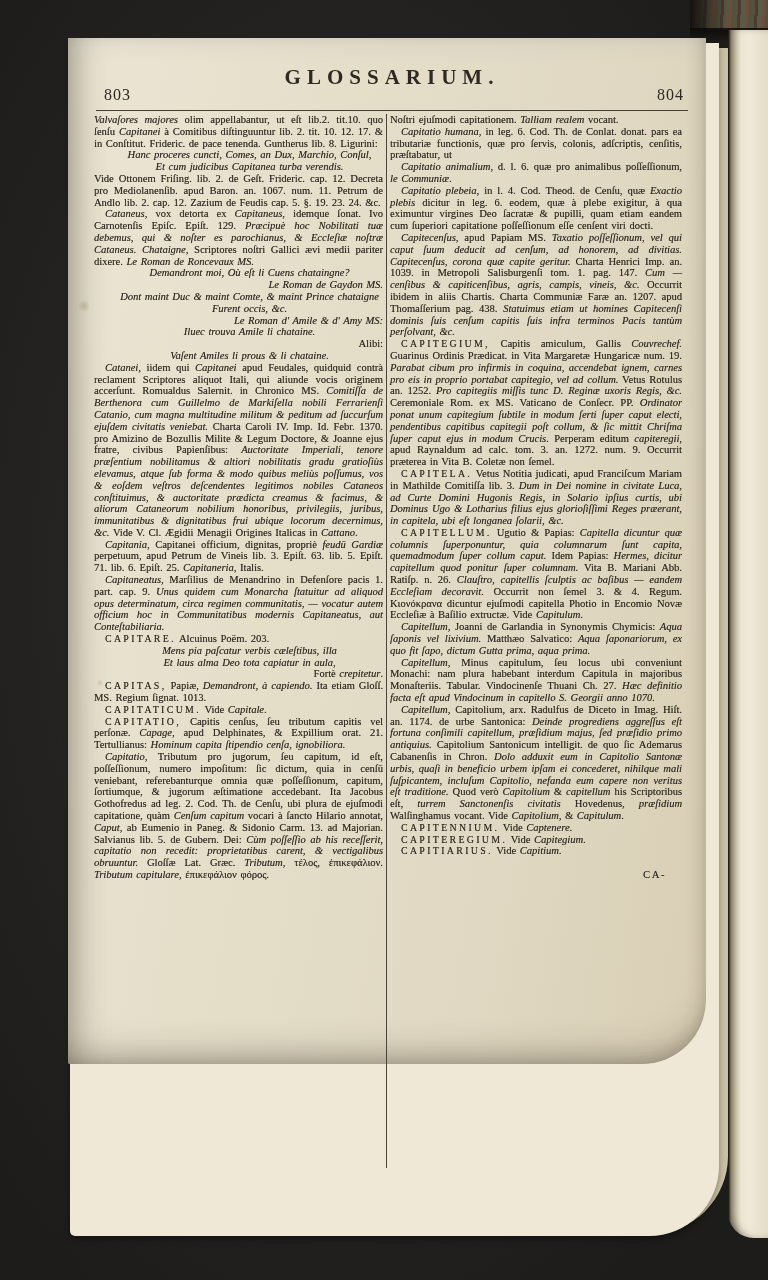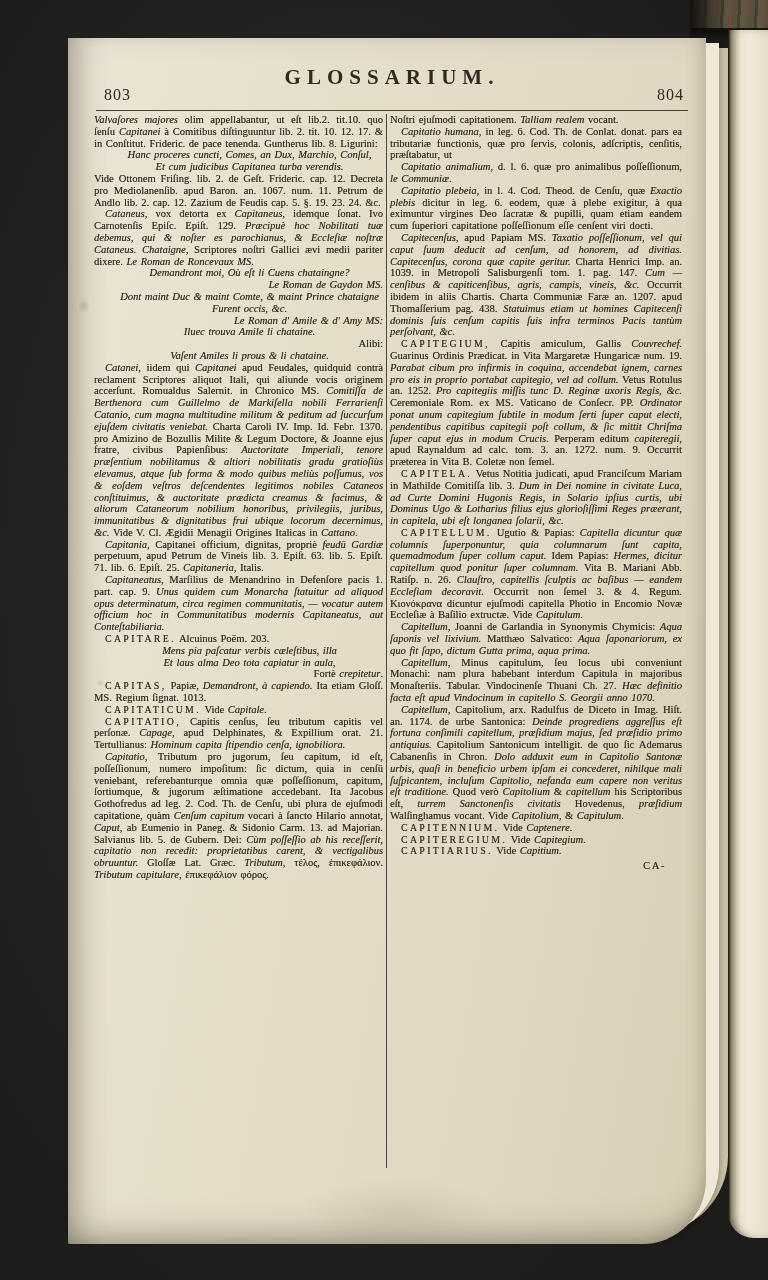--- a/index.html
+++ b/index.html
@@ -20,21 +20,21 @@
   
   .neighbor-page{position:absolute;top:30px;right:0;width:40px;height:1208px;z-index:1;
     background:linear-gradient(90deg, rgba(25,23,20,0.55) 0, #b7ac8f 3px, #ece5d1 13px, #f0e9d7 22px, #e4dcc6 100%);
     border-radius:0 0 0 26px;
     box-shadow:inset 7px 0 9px -4px rgba(0,0,0,0.5);}
   
   .page-under2{position:absolute;left:72px;top:48px;width:656px;height:1186px;background:#cbc1a5;border-radius:0 0 78px 6px;z-index:2;}
   .page-under1{position:absolute;left:70px;top:43px;width:649px;height:1193px;background:#efe8d6;border-radius:0 0 70px 5px;z-index:3;
     box-shadow:0 3px 6px rgba(0,0,0,0.35);}
   
-  .page{position:absolute;left:68px;top:38px;width:638px;height:1206px;z-index:4;
+  .page{position:absolute;left:68px;top:38px;width:638px;height:1026px;z-index:4;
     border-radius:0 0 64px 2px;
     background:
       radial-gradient(circle 9px at 16px 268px, rgba(146,110,62,0.28), rgba(146,110,62,0) 70%),
       radial-gradient(circle 5px at 32px 645px, rgba(125,92,50,0.18), rgba(125,92,50,0) 70%),
       radial-gradient(circle 11px at 600px 560px, rgba(140,105,60,0.10), rgba(140,105,60,0) 70%),
       radial-gradient(ellipse 140px 50px at 330px 1175px, rgba(120,95,55,0.12), rgba(120,95,55,0) 70%),
       linear-gradient(100deg,#ebe5d4 0%,#e5dec9 35%,#e0d8c2 70%,#d8ceb4 100%);
     box-shadow:
       inset 20px 0 34px -14px rgba(40,33,22,0.38),
       inset -10px 0 20px -12px rgba(60,48,32,0.30),
@@ -56,21 +56,21 @@
     text-shadow:0.2px 0.2px 0.35px rgba(46,41,33,0.55);}
   .col-right{width:292px;}
   .col-divider{width:1px;background:#4a443a;margin:0 3px 8px 3px;}
   .col p{margin:0;}
   p.para{text-indent:11px;}
   p.cont{text-indent:0;}
   p.flush{text-align:right;}
   p.verse{margin-left:30px;text-indent:-8px;text-align:center;font-style:italic;}
   .it{font-style:italic;}
   .hw{letter-spacing:2.4px;font-size:0.93em;}
-  p.catchword{text-align:right;padding-right:16px;letter-spacing:1.6px;margin-top:3px;font-size:10.5px;}
+  p.catchword{text-align:right;padding-right:16px;letter-spacing:1.6px;margin-top:12px;font-size:10.5px;}
 </style>
 </head>
 <body>
 
 <div class="bg-vignette"></div>
 <div class="cloth"></div>
 <div class="cloth-shadow"></div>
 <div class="neighbor-page"></div>
 <div class="page-under2"></div>
 <div class="page-under1"></div>

